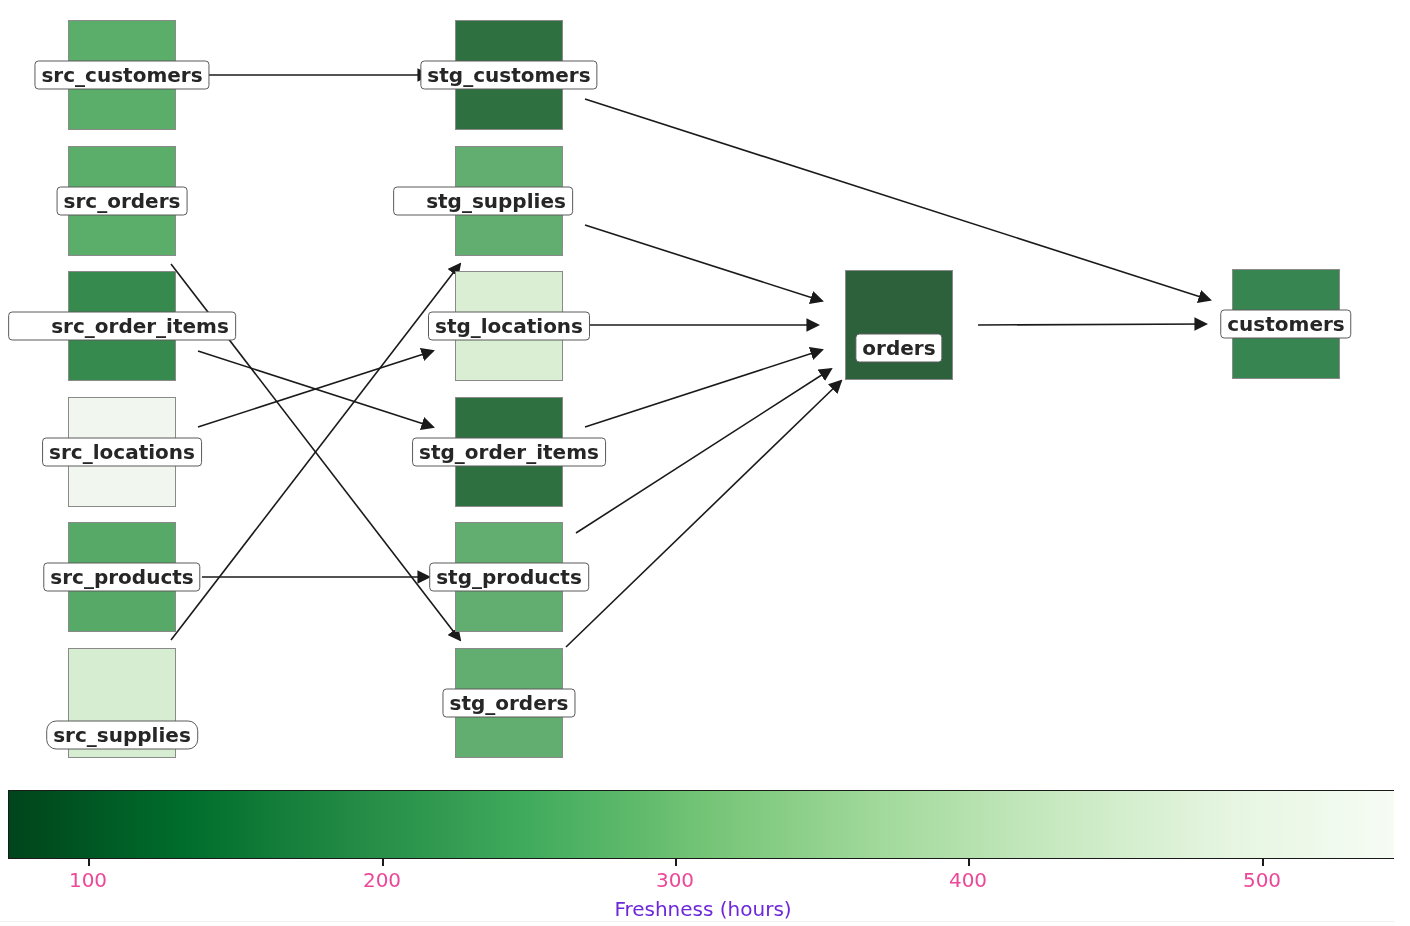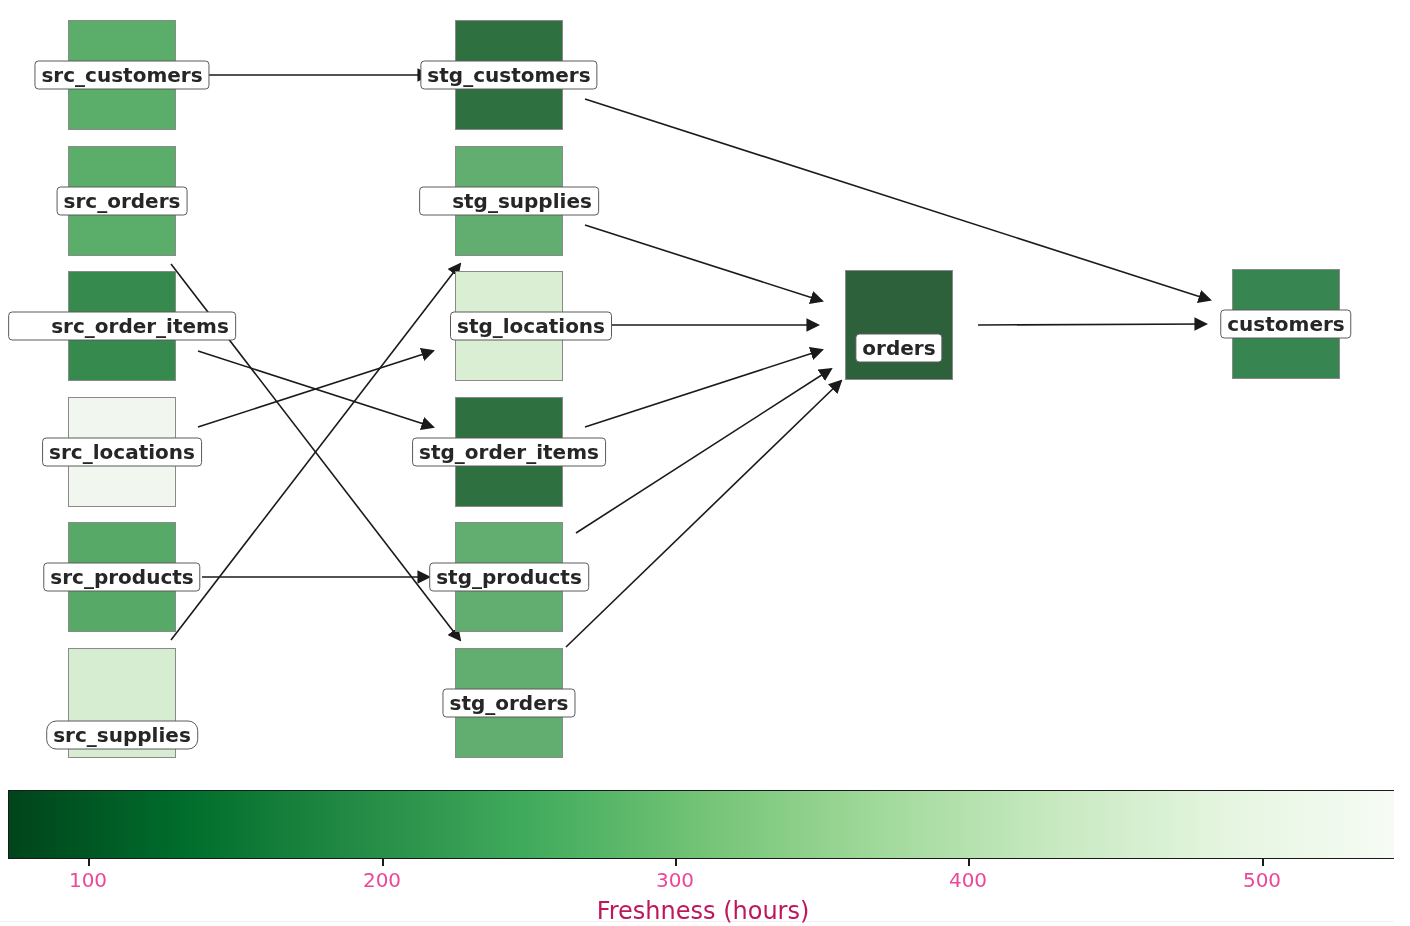--- a/index.html
+++ b/index.html
@@ -46,22 +46,22 @@
   .cbar-ticklabel{
     position:absolute;
     transform:translateX(-50%);
     font-size:20px;
     color:#ec4899;
     z-index:2;
   }
   #cbar-axis-label{
     position:absolute;
     transform:translateX(-50%);
-    font-size:24px;
-    color:#be185d;
+    font-size:20px;
+    color:#6d28d9;
     z-index:2;
   }
   #bottom-hairline{
     position:absolute;
     left:0;width:1410px;height:1px;
     background:#f0f0f0;
     z-index:1;
   }
 </style>
 </head>
@@ -106,22 +106,22 @@
       <div class="node" style="left: 1232px; top: 269px; width: 108px; height: 110px; background: rgb(55, 133, 81);"></div>
     </div>
   <div id="labels-root">
       <div class="node-label" style="left: 122px; top: 75px;">src_customers</div>
       <div class="node-label" style="left: 122px; top: 201px;">src_orders</div>
       <div class="node-label" style="left: 122px; top: 326px; padding-left: 42px;">src_order_items</div>
       <div class="node-label" style="left: 122px; top: 452px;">src_locations</div>
       <div class="node-label" style="left: 122px; top: 577px;">src_products</div>
       <div class="node-label" style="left: 122px; top: 735px; border-radius: 10px;">src_supplies</div>
       <div class="node-label" style="left: 509px; top: 75px;">stg_customers</div>
-      <div class="node-label" style="left: 509px; top: 201px; padding-left: 32px;">stg_supplies</div>
-      <div class="node-label" style="left: 531px; top: 326px;">stg_locations</div>
+      <div class="node-label" style="left: 483px; top: 201px; padding-left: 32px;">stg_supplies</div>
+      <div class="node-label" style="left: 509px; top: 326px;">stg_locations</div>
       <div class="node-label" style="left: 509px; top: 452px;">stg_order_items</div>
       <div class="node-label" style="left: 509px; top: 577px;">stg_products</div>
       <div class="node-label" style="left: 509px; top: 703px;">stg_orders</div>
       <div class="node-label" style="left: 899px; top: 325px; margin-top: 23px;">orders</div>
       <div class="node-label" style="left: 1286px; top: 324px;">customers</div>
     </div>
 
   <div id="colorbar" style="left: 8px; top: 790px; width: 1394px; height: 69px; background: linear-gradient(to right, rgb(0, 68, 27), rgb(0, 109, 44), rgb(35, 139, 69), rgb(65, 171, 93), rgb(116, 196, 118), rgb(161, 217, 155), rgb(199, 233, 192), rgb(229, 245, 224), rgb(247, 252, 245));"></div>
   <div id="cbar-ticks-root">
       <div class="cbar-tick" style="left: 88px; top: 859px;"></div>

